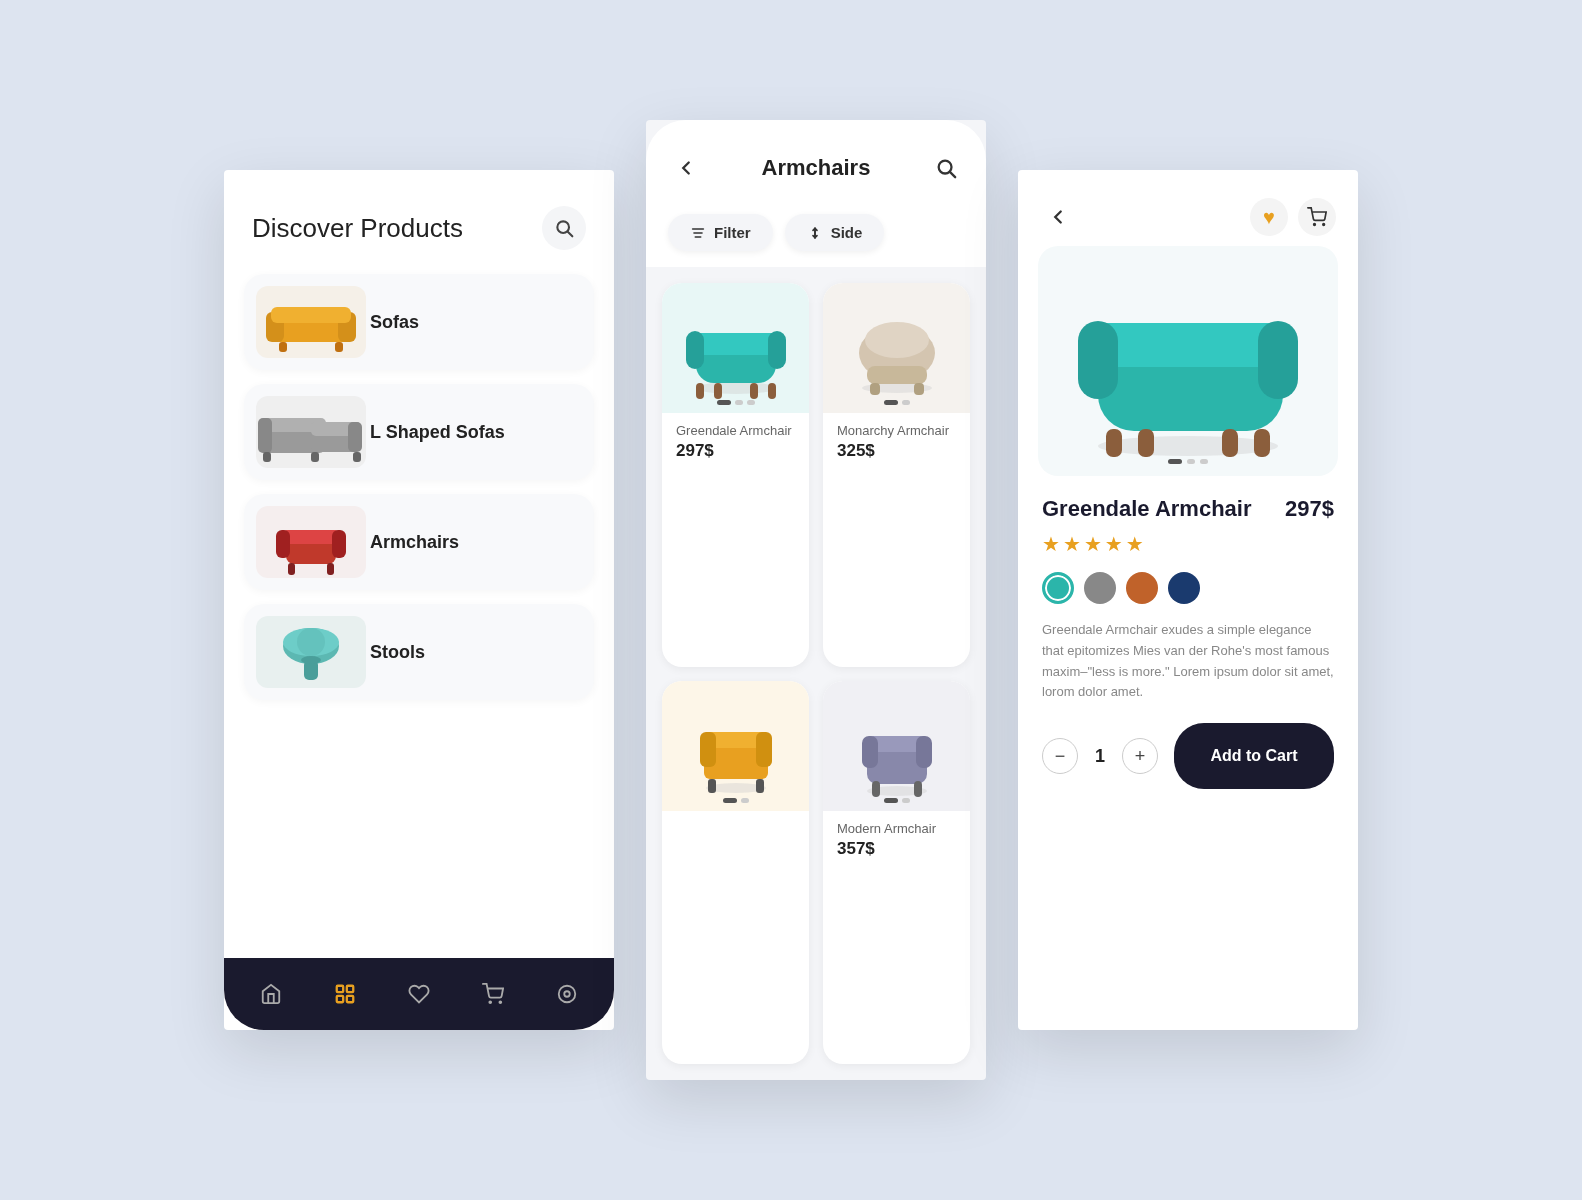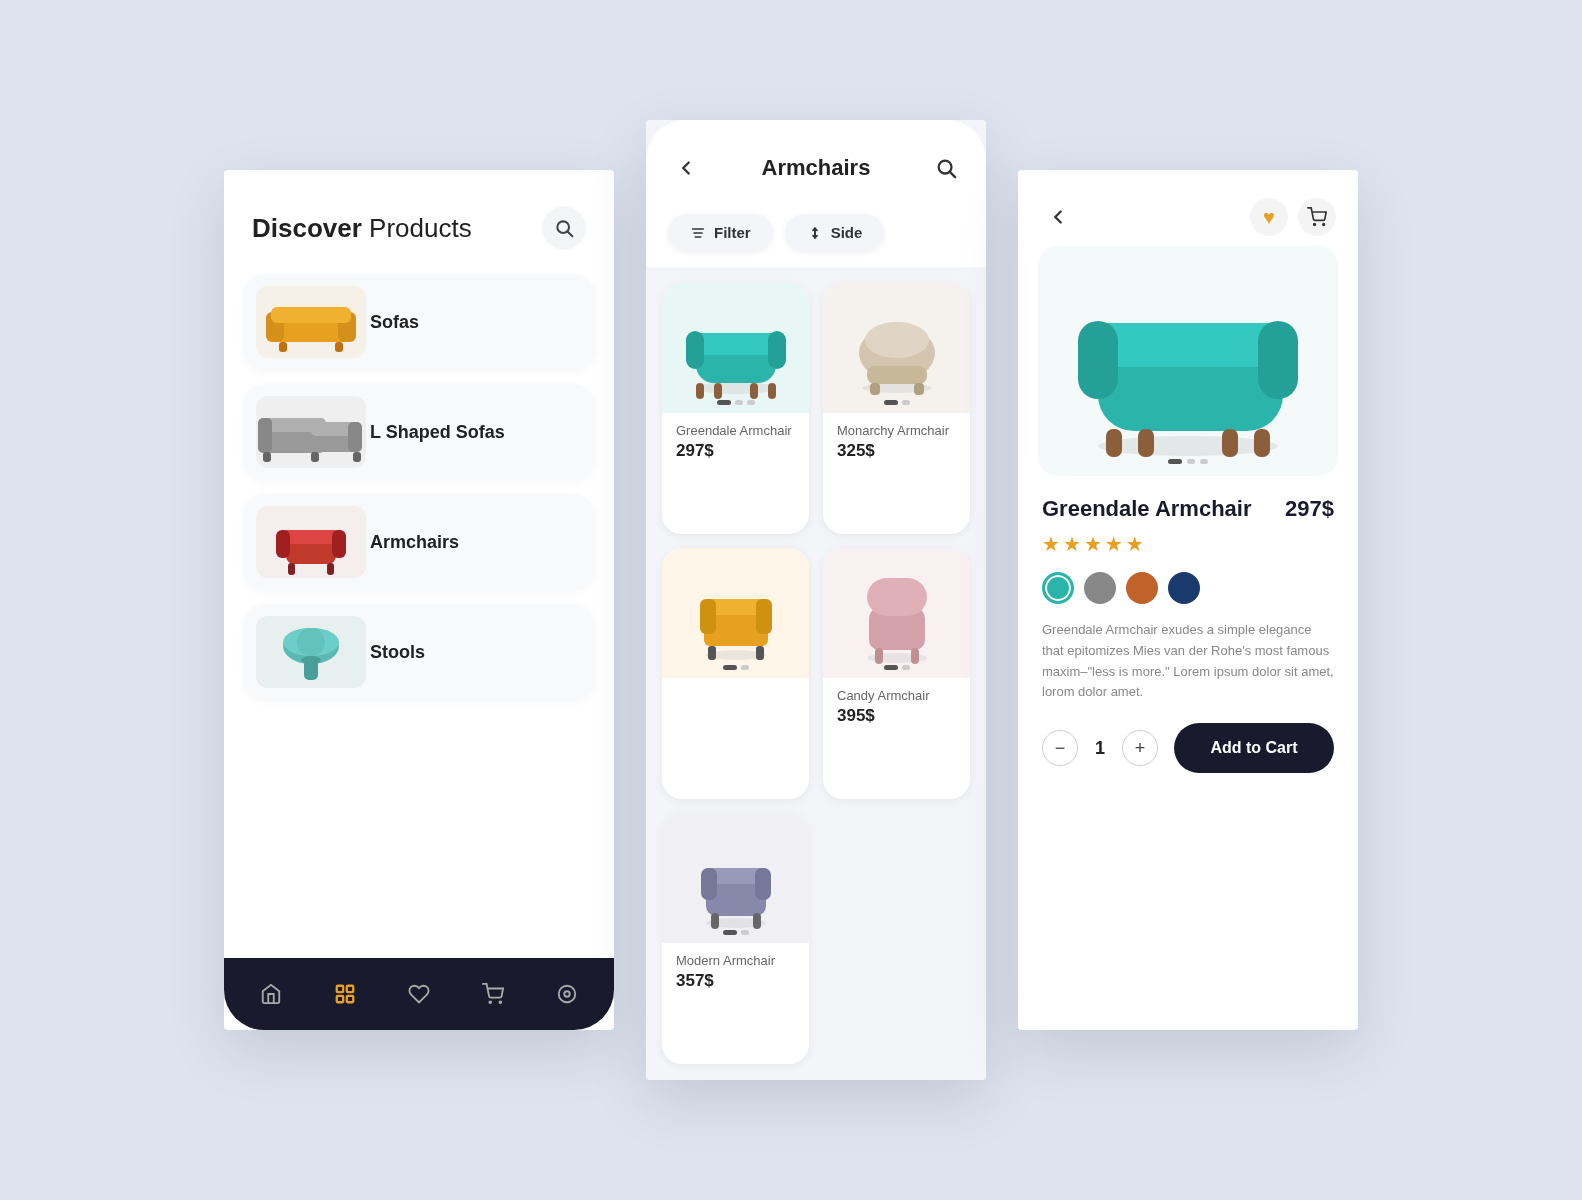--- a/index.html
+++ b/index.html
@@ -36,21 +36,21 @@
       align-items: center;
       justify-content: space-between;
       padding: 36px 28px 20px;
     }
     .screen1 .header h1 {
       font-size: 26px;
       font-weight: 400;
       color: #222;
     }
     .screen1 .header h1 strong {
-      font-weight: 700;
+      font-weight: 400;
     }
     .search-icon-btn {
       width: 44px; height: 44px;
       background: #f4f5f7;
       border-radius: 50%;
       display: flex; align-items: center; justify-content: center;
       cursor: pointer;
     }
 
     .category-list {
@@ -324,21 +324,21 @@
       color: #222;
       min-width: 20px;
       text-align: center;
     }
     .add-cart-btn {
       flex: 1;
       background: #1a1a2e;
       color: #fff;
       border: none;
       border-radius: 30px;
-      padding: 16px 20px;
+      padding: 24px 20px;
       font-size: 16px;
       font-weight: 700;
       cursor: pointer;
       text-align: center;
     }
 
     
     .heart-icon-btn {
       width: 38px; height: 38px;
       background: #f4f4f4;
@@ -567,39 +567,20 @@
           <rect x="22" y="83" width="8" height="14" rx="3" fill="#555"></rect>
           <rect x="70" y="83" width="8" height="14" rx="3" fill="#555"></rect>
         </svg>
         <div class="card-dots">
           <div class="dot active"></div>
             <div class="dot"></div>
         </div>
       </div>
     </div>
 
-    <div class="product-card">
-      <div class="card-img" style="background:#f9f0f2;">
-        <svg width="100" height="110" viewBox="0 0 100 110">
-          <ellipse cx="50" cy="100" rx="30" ry="5" fill="#ccc" opacity="0.4"></ellipse>
-          <rect x="22" y="50" width="56" height="42" rx="10" fill="#d4a0aa"></rect>
-          <rect x="20" y="20" width="60" height="38" rx="20" fill="#e0b0b8"></rect>
-          <rect x="28" y="90" width="8" height="16" rx="4" fill="#c09090"></rect>
-          <rect x="64" y="90" width="8" height="16" rx="4" fill="#c09090"></rect>
-        </svg>
-        <div class="card-dots">
-          <div class="dot active"></div>
-            <div class="dot"></div>
-        </div>
-      </div>
-      <div class="card-info">
-        <div class="card-name">Candy Armchair</div>
-        <div class="card-price">395$</div>
-      </div>
-    </div>
 
     <div class="product-card">
       <div class="card-img" style="background:#f0f0f4;">
         <svg width="100" height="110" viewBox="0 0 100 110">
           <ellipse cx="50" cy="100" rx="30" ry="5" fill="#ccc" opacity="0.4"></ellipse>
           <rect x="20" y="55" width="60" height="38" rx="10" fill="#8888aa"></rect>
           <rect x="18" y="45" width="64" height="16" rx="8" fill="#9999bb"></rect>
           <rect x="15" y="45" width="16" height="32" rx="7" fill="#777799"></rect>
           <rect x="69" y="45" width="16" height="32" rx="7" fill="#777799"></rect>
           <rect x="25" y="90" width="8" height="16" rx="4" fill="#666"></rect>

